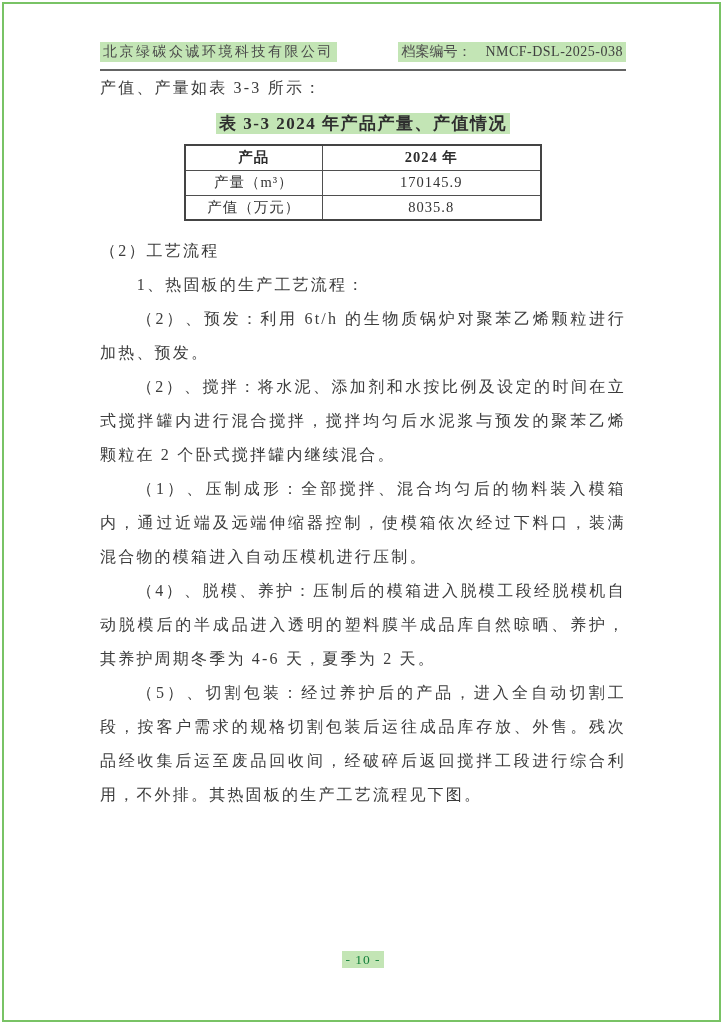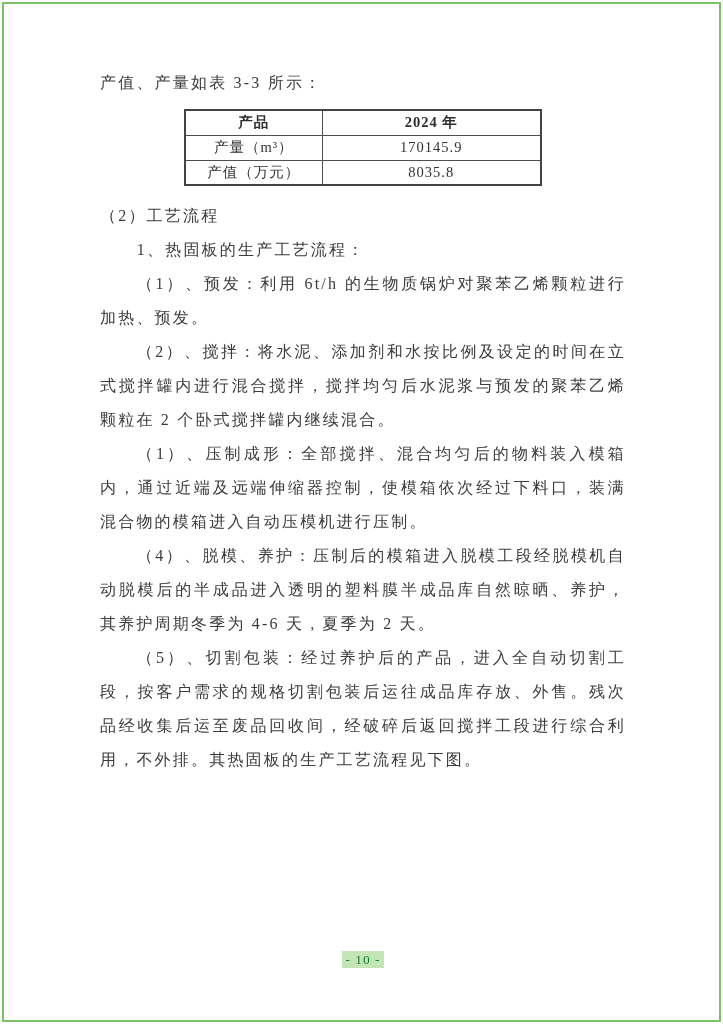--- a/index.html
+++ b/index.html
@@ -45,21 +45,21 @@
   
   .para{
     font-size:16px;
     line-height:34px;
     letter-spacing:2.2px;
     text-align:justify;
     text-justify:inter-character;
     color:var(--ink);
   }
   .para.indent{text-indent:2.3em;}
-  .intro{margin-top:24px;}
+  .intro{}
   .table-title{
     margin-top:7px;
     text-align:center;
     font-size:17px;
     font-weight:bold;
     color:#2e2e2e;
     letter-spacing:1.5px;
   }
   table.prod{
     margin:9px auto 13px;
@@ -91,25 +91,32 @@
     letter-spacing:1px;
   }
 </style>
 </head>
 <body>
 
 <div class="page">
 
   <div class="green-frame"></div>
 
+  <header class="doc-header">
+    <span class="company hl">北京绿碳众诚环境科技有限公司</span>
+    <span class="archive hl">
+      <span>档案编号：</span><span class="num">NMCF-DSL-2025-038</span>
+    </span>
+  </header>
 
   <main>
 
     <p class="para intro">产值、产量如表 3-3 所示：</p>
 
+    <h3 class="table-title"><span class="hl">表 3-3 2024 年产品产量、产值情况</span></h3>
 
     <table class="prod">
       <colgroup>
           <col class="c1">
           <col class="c2">
         </colgroup>
       <thead>
         <tr>
           <th>产品</th>
           <th>2024 年</th>
@@ -123,21 +130,21 @@
           <tr>
             <td>产值（万元）</td>
             <td>8035.8</td>
           </tr>
         </tbody>
     </table>
 
     <div id="paragraphs">
         <p class="para">（2）工艺流程</p>
         <p class="para indent">1、热固板的生产工艺流程：</p>
-        <p class="para indent">（1）、预发：利用 6t/h 的生物质锅炉对聚苯乙烯颗粒进行加热、预发。</p>
+        <p class="para indent">（2）、预发：利用 6t/h 的生物质锅炉对聚苯乙烯颗粒进行加热、预发。</p>
         <p class="para indent">（2）、搅拌：将水泥、添加剂和水按比例及设定的时间在立式搅拌罐内进行混合搅拌，搅拌均匀后水泥浆与预发的聚苯乙烯颗粒在 2 个卧式搅拌罐内继续混合。</p>
         <p class="para indent">（1）、压制成形：全部搅拌、混合均匀后的物料装入模箱内，通过近端及远端伸缩器控制，使模箱依次经过下料口，装满混合物的模箱进入自动压模机进行压制。</p>
         <p class="para indent">（4）、脱模、养护：压制后的模箱进入脱模工段经脱模机自动脱模后的半成品进入透明的塑料膜半成品库自然晾晒、养护，其养护周期冬季为 4-6 天，夏季为 2 天。</p>
         <p class="para indent">（5）、切割包装：经过养护后的产品，进入全自动切割工段，按客户需求的规格切割包装后运往成品库存放、外售。残次品经收集后运至废品回收间，经破碎后返回搅拌工段进行综合利用，不外排。其热固板的生产工艺流程见下图。</p>
       </div>
 
   </main>
 
   <footer class="doc-footer">
     <span class="hl">- 10 -</span>

